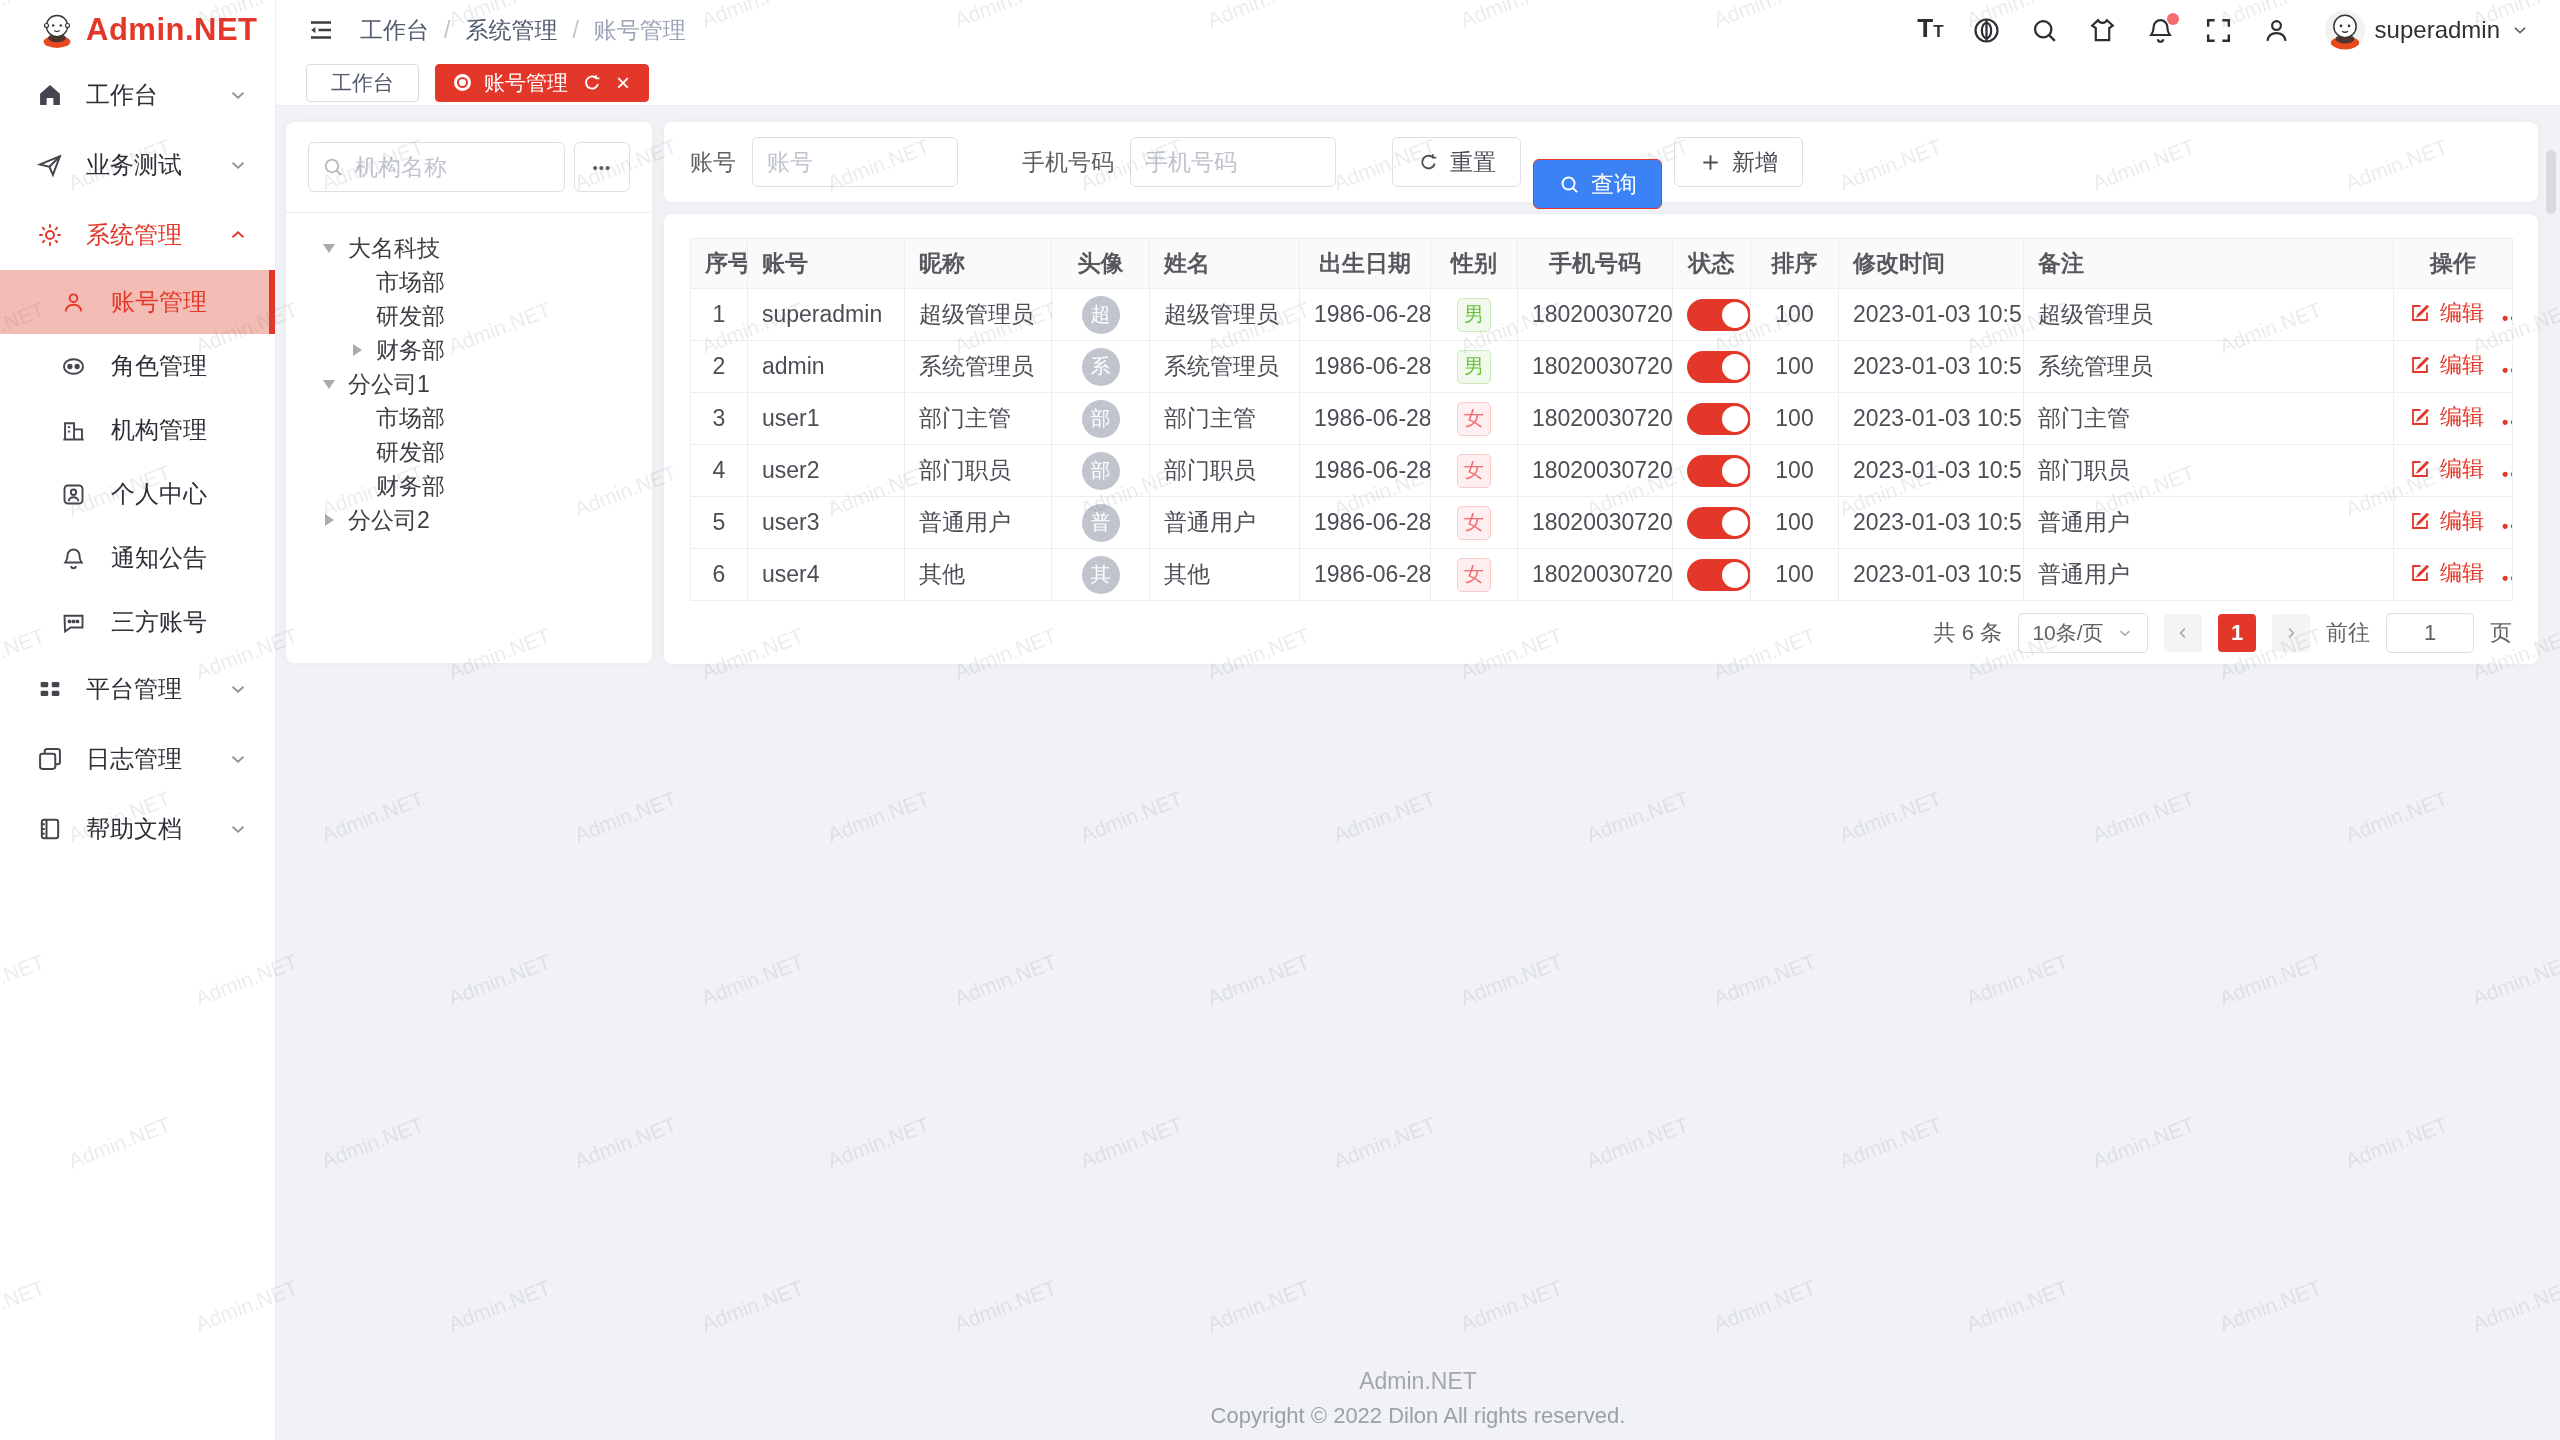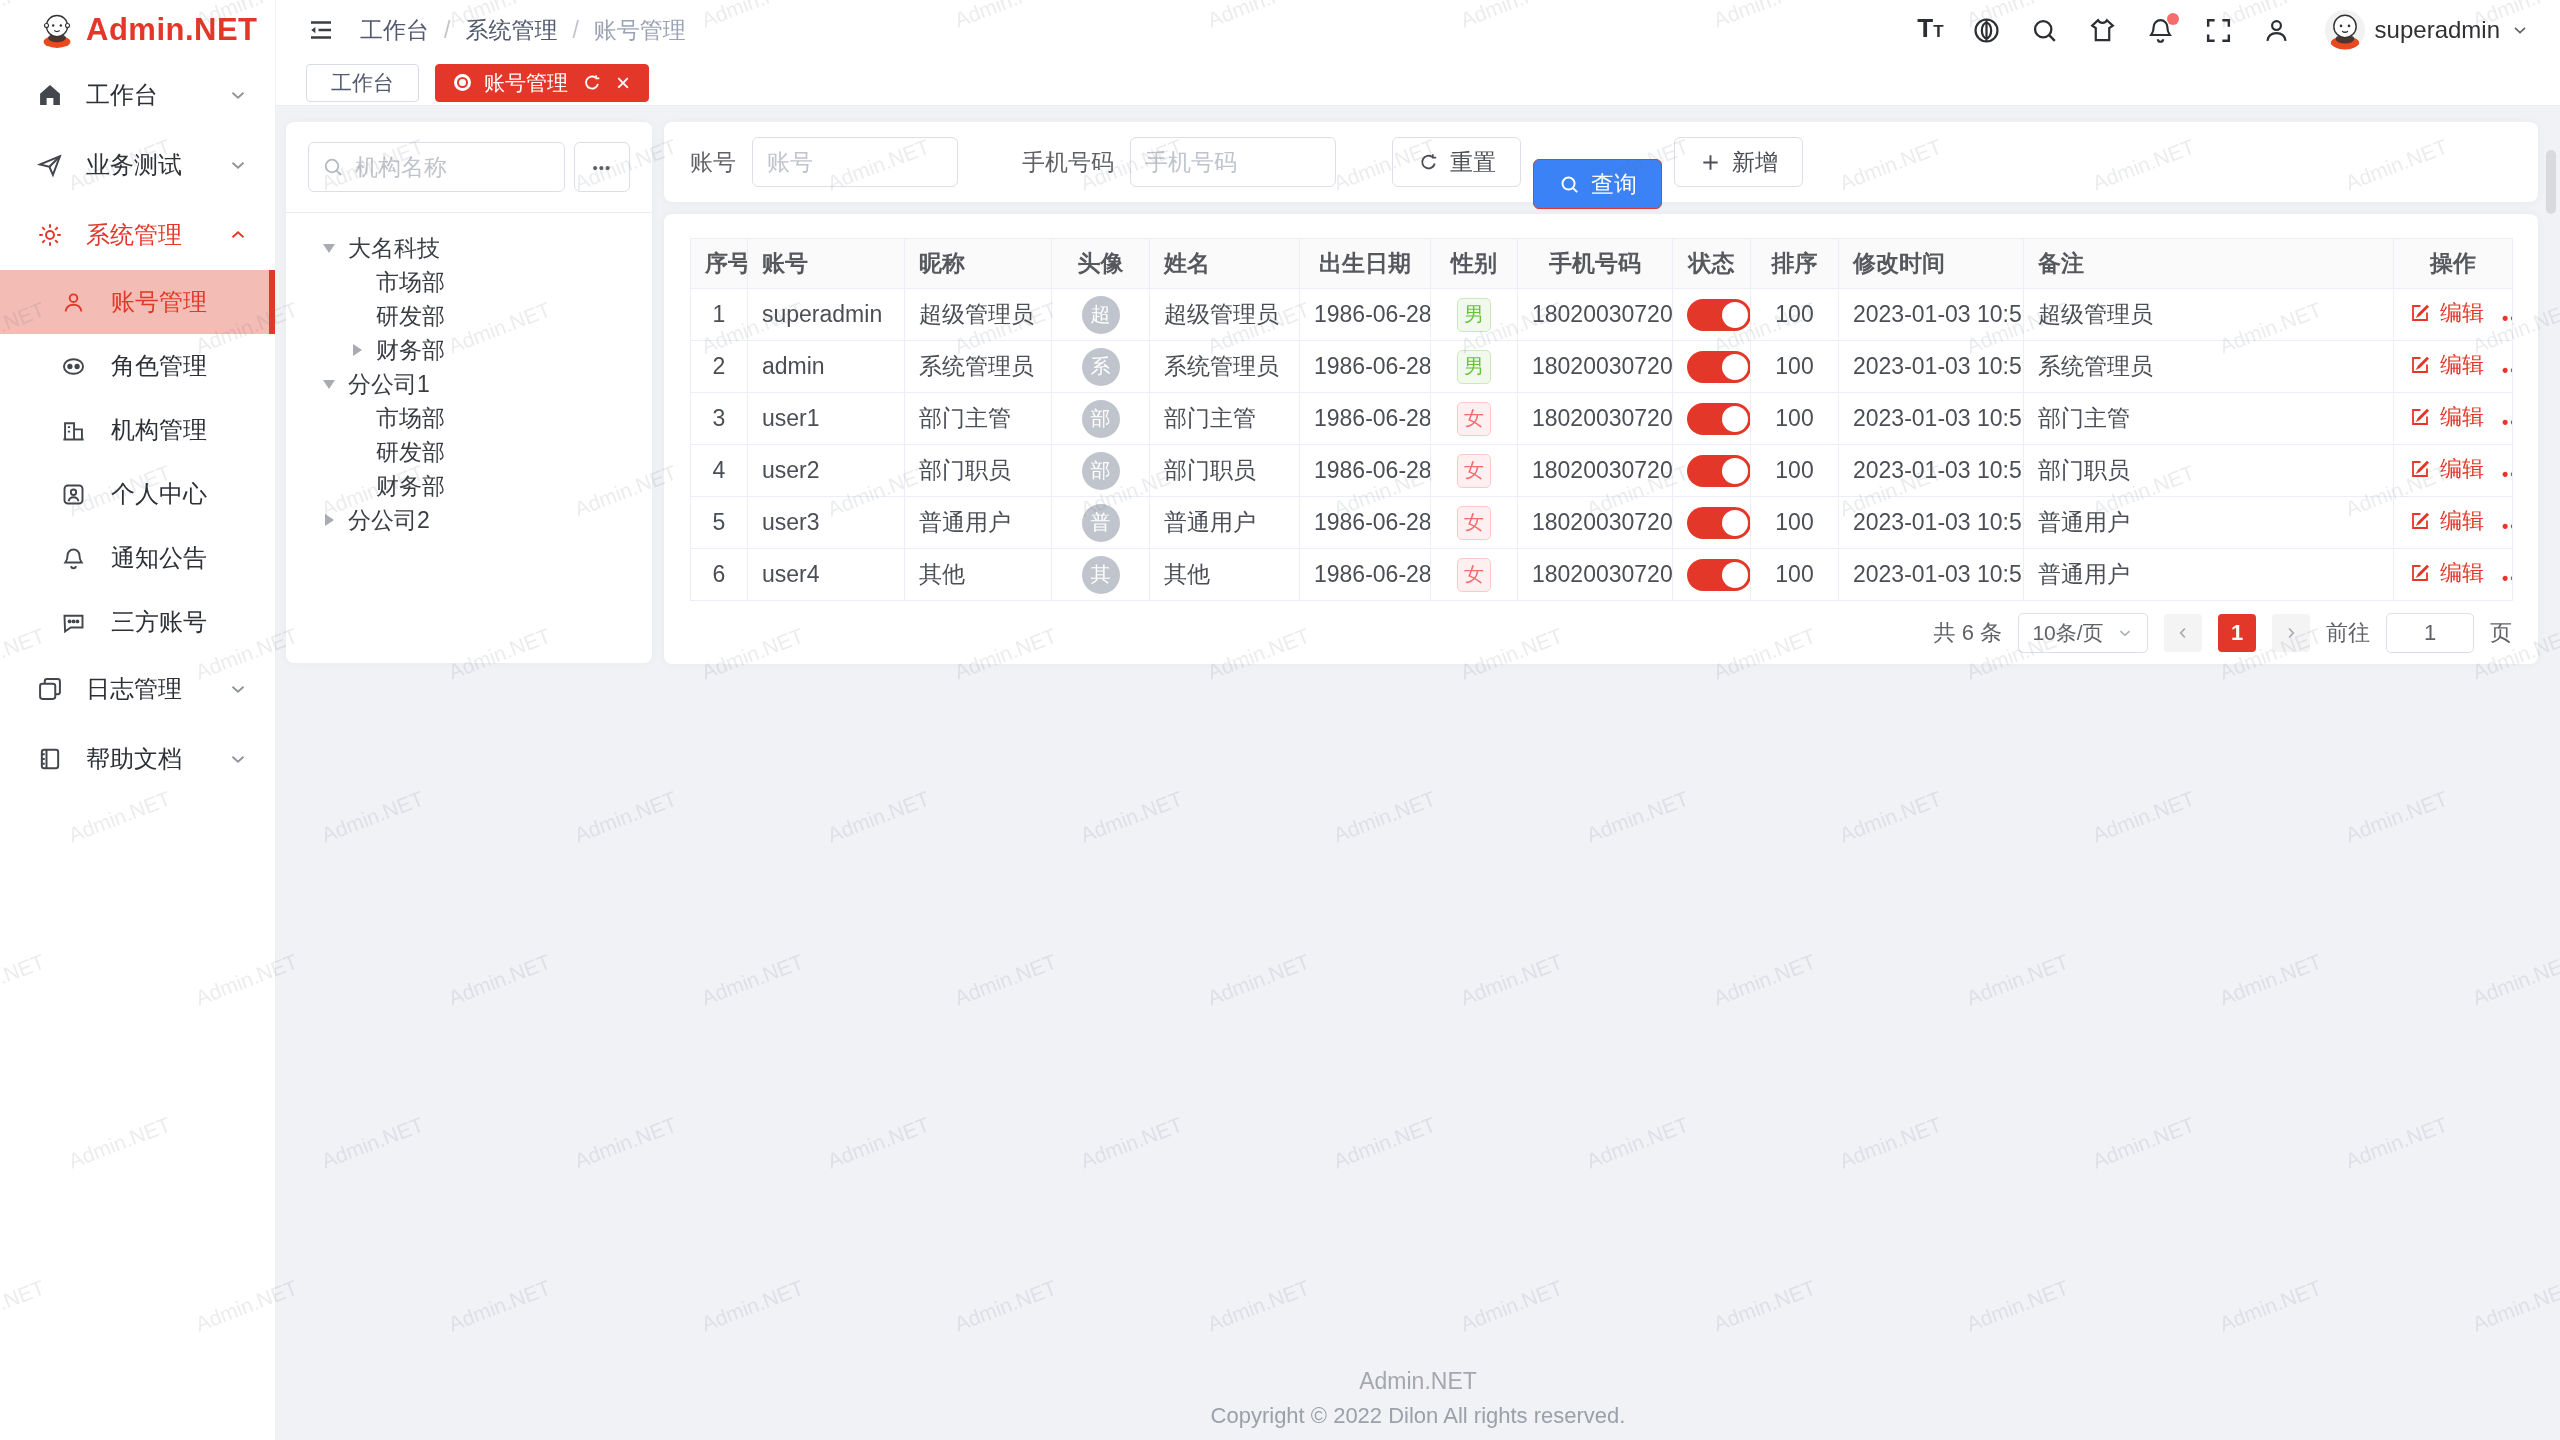--- a/index.html
+++ b/index.html
@@ -224,20 +224,36 @@
     <div class="smi">
       <span class="micon">
           <svg viewBox="0 0 24 24" width="27" height="27" fill="none" stroke="currentColor" stroke-width="1.7">
             <path d="M4 6h16v10.5H9.5L4.5 20Z"></path>
             <circle cx="8.5" cy="11" r=".9" fill="currentColor"></circle>
             <circle cx="12" cy="11" r=".9" fill="currentColor"></circle>
             <circle cx="15.5" cy="11" r=".9" fill="currentColor"></circle>
           </svg>
         </span>
       <span>三方账号</span>
+    </div>
+    <div class="mi">
+      <span class="micon">
+          <svg viewBox="0 0 24 24" width="28" height="28" fill="currentColor">
+            <rect x="4" y="6" width="6.5" height="4.5" rx="1"></rect>
+            <rect x="13.5" y="6" width="6.5" height="4.5" rx="1"></rect>
+            <rect x="4" y="13.5" width="6.5" height="4.5" rx="1"></rect>
+            <rect x="13.5" y="13.5" width="6.5" height="4.5" rx="1"></rect>
+          </svg>
+        </span>
+      <span>平台管理</span>
+      <span class="chev">
+          <svg viewBox="0 0 24 24" width="22" height="22" fill="none" stroke="currentColor" stroke-width="2">
+            <path d="M6 9.5l6 5.5 6-5.5"></path>
+          </svg>
+        </span>
     </div>
     <div class="mi">
       <span class="micon">
           <svg viewBox="0 0 24 24" width="28" height="28" fill="none" stroke="currentColor" stroke-width="1.7">
             <rect x="7.5" y="3.5" width="13" height="13" rx="2"></rect>
             <rect x="3.5" y="7.5" width="13" height="13" rx="2" fill="#fff"></rect>
           </svg>
         </span>
       <span>日志管理</span>
       <span class="chev">

